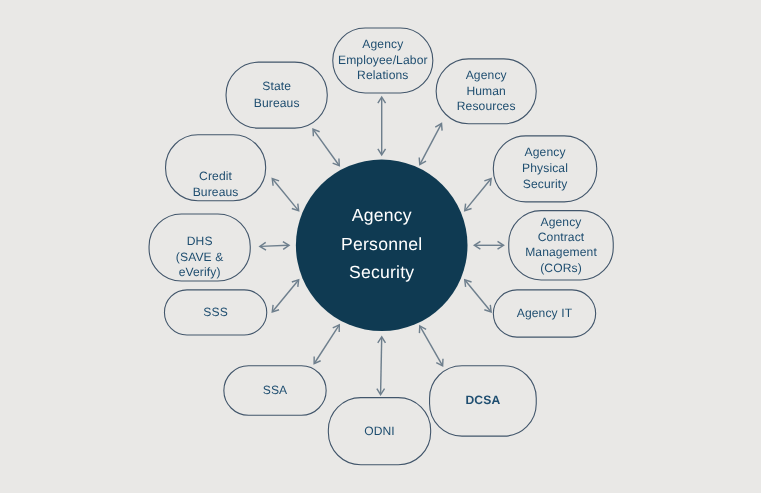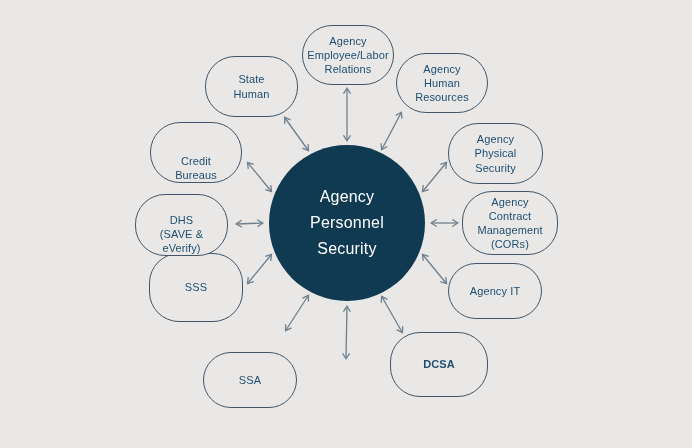--- a/index.html
+++ b/index.html
@@ -59,25 +59,25 @@
     line-height: 1.28;
     text-align: center;
     white-space: pre-line;
     letter-spacing: 0.1px;
   }
   
   .n-elr  { left: 302px; top: 25px;  width: 92px; height: 60px; }
   .n-ahr  { left: 396px; top: 53px;  width: 92px; height: 60px; }
   .n-aps  { left: 448px; top: 123px; width: 95px; height: 61px; }
   .n-acm  { left: 462px; top: 191px; width: 96px; height: 64px; }
-  .n-ait  { left: 448px; top: 263px; width: 94px; height: 56px; }
+  .n-ait  { left: 448px; top: 263px; width: 94px; height: 44px; }
   .n-dcsa { left: 390px; top: 332px; width: 98px; height: 65px; font-weight: bold; }
   .n-odni { left: 298px; top: 361px; width: 94px; height: 62px; }
-  .n-ssa  { left: 203px; top: 352px; width: 94px; height: 56px; justify-content: center; }
-  .n-sss  { left: 149px; top: 253px; width: 94px; height: 69px; }
+  .n-ssa  { left: 203px; top: 332px; width: 94px; height: 46px; justify-content: center; }
+  .n-sss  { left: 149px; top: 263px; width: 94px; height: 42px; }
   .n-dhs  { left: 135px; top: 194px; width: 93px; height: 62px; align-items: flex-end; }
   .n-cb   { left: 150px; top: 122px; width: 92px; height: 61px; align-items: flex-end; }
   .n-sc   { left: 205px; top: 56px;  width: 93px; height: 61px; }
 </style>
 </head>
 <body>
 
 <div class="canvas">
 
   <svg class="arrow-layer" viewBox="0 0 692 448" xmlns="http://www.w3.org/2000/svg">
@@ -128,33 +128,36 @@
 Contract
 Management
 (CORs)</span>
   </div>
   <div class="node n-ait">
     <span class="node-label">Agency IT</span>
   </div>
   <div class="node n-dcsa">
     <span class="node-label">DCSA</span>
   </div>
+  <div class="node n-odni">
+    <span class="node-label">ODNI</span>
+  </div>
   <div class="node n-ssa">
     <span class="node-label">SSA</span>
   </div>
   <div class="node n-sss">
     <span class="node-label">SSS</span>
   </div>
   <div class="node n-dhs">
     <span class="node-label">DHS
 (SAVE &amp;
 eVerify)</span>
   </div>
   <div class="node n-cb">
     <span class="node-label">Credit
 Bureaus</span>
   </div>
   <div class="node n-sc">
     <span class="node-label">State
-Human</span>
+Bureaus</span>
   </div>
 
 </div>
 
 </body></html>

